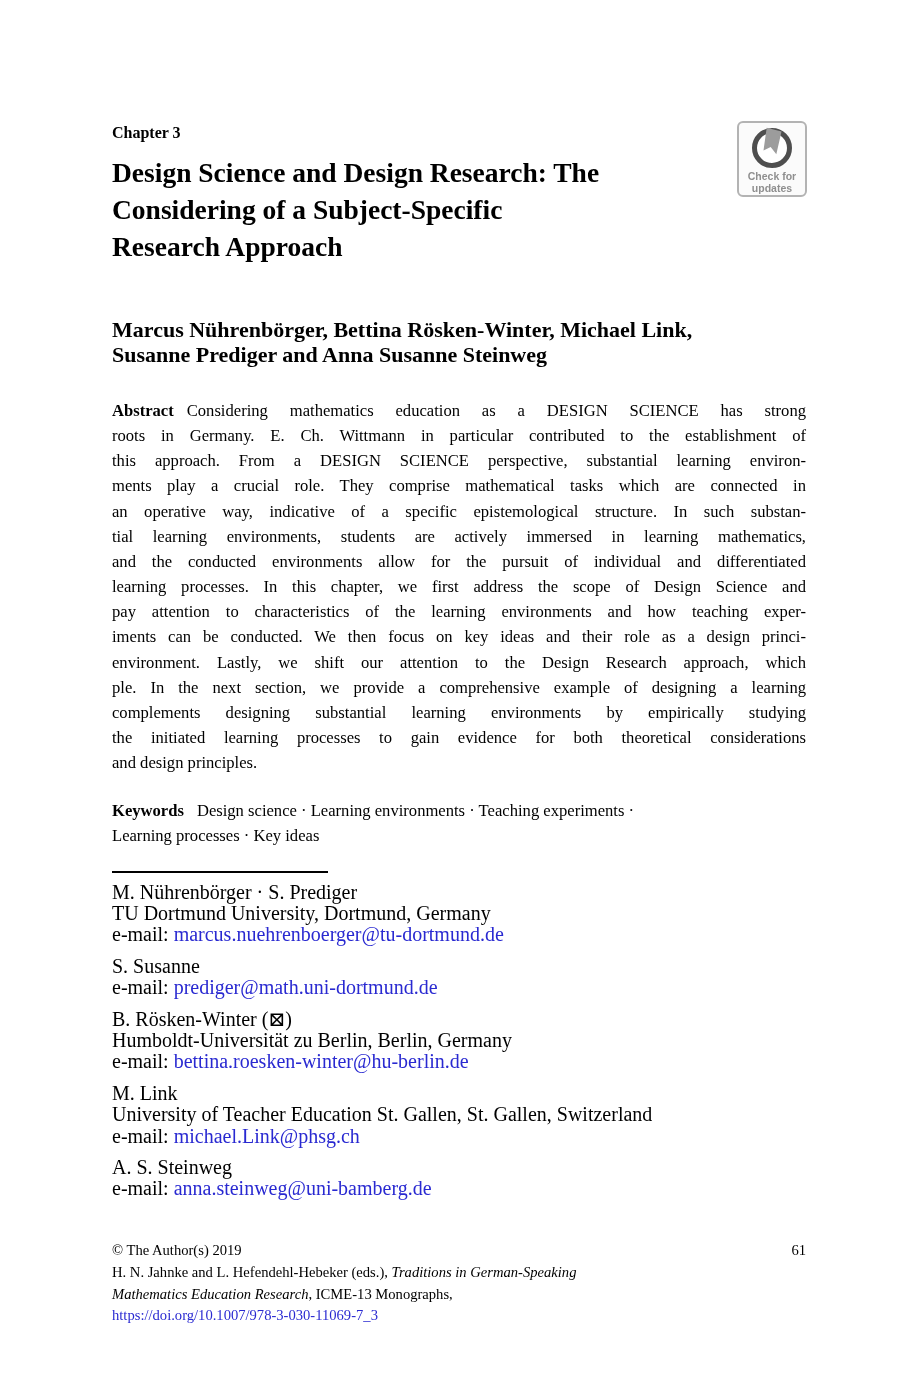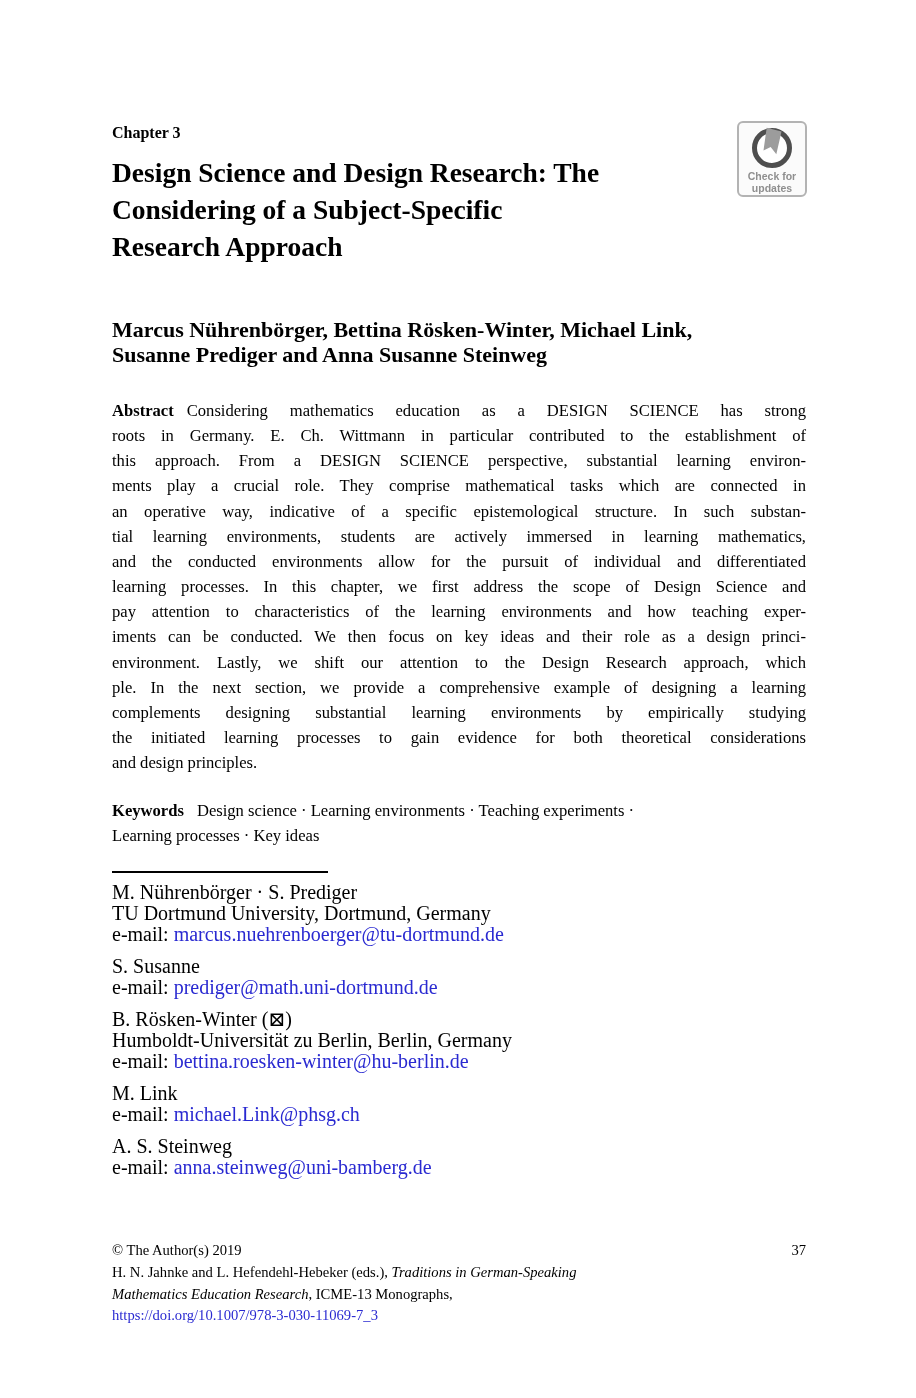--- a/index.html
+++ b/index.html
@@ -119,38 +119,39 @@
   <div class="fnblock">
     <div>B. Rösken-Winter (⊠)</div>
     <div>Humboldt-Universität zu Berlin, Berlin, Germany</div>
     <div>
       <span class="email-label">e-mail:</span><a class="link">bettina.roesken-winter@hu-berlin.de</a>
     </div>
   </div>
 
   <div class="fnblock">
     <div>M. Link</div>
+    <div>University of Teacher Education St. Gallen, St. Gallen, Switzerland</div>
     <div>
       <span class="email-label">e-mail:</span><a class="link">michael.Link@phsg.ch</a>
     </div>
   </div>
 
   <div class="fnblock">
     <div>A. S. Steinweg</div>
     <div>
       <span class="email-label">e-mail:</span><a class="link">anna.steinweg@uni-bamberg.de</a>
     </div>
   </div>
 
 </div>
 
 <div id="bottom" class="sec">
   <div class="cline-flex">
     <span>© The Author(s) 2019</span>
-    <span>37</span>
+    <span>61</span>
   </div>
   <div>
     <span>H. N. Jahnke and L. Hefendehl-Hebeker (eds.), </span><span class="italic">Traditions in German-Speaking</span>
   </div>
   <div>
     <span class="italic">Mathematics Education Research</span><span>, ICME-13 Monographs,</span>
   </div>
   <div>
     <a class="link">https://doi.org/10.1007/978-3-030-11069-7_3</a>
   </div>

